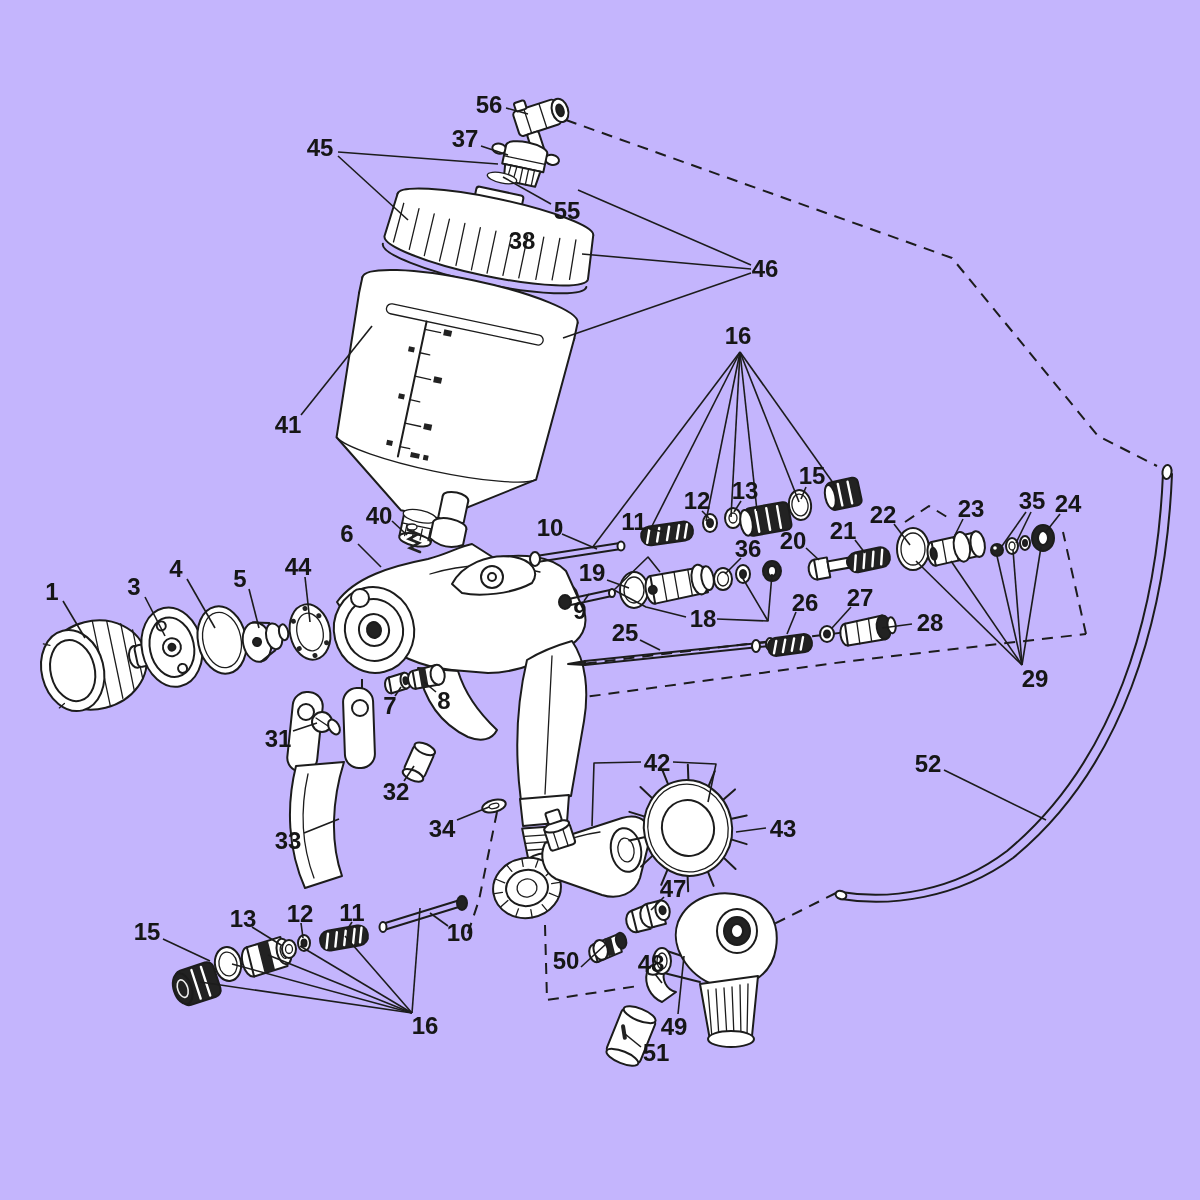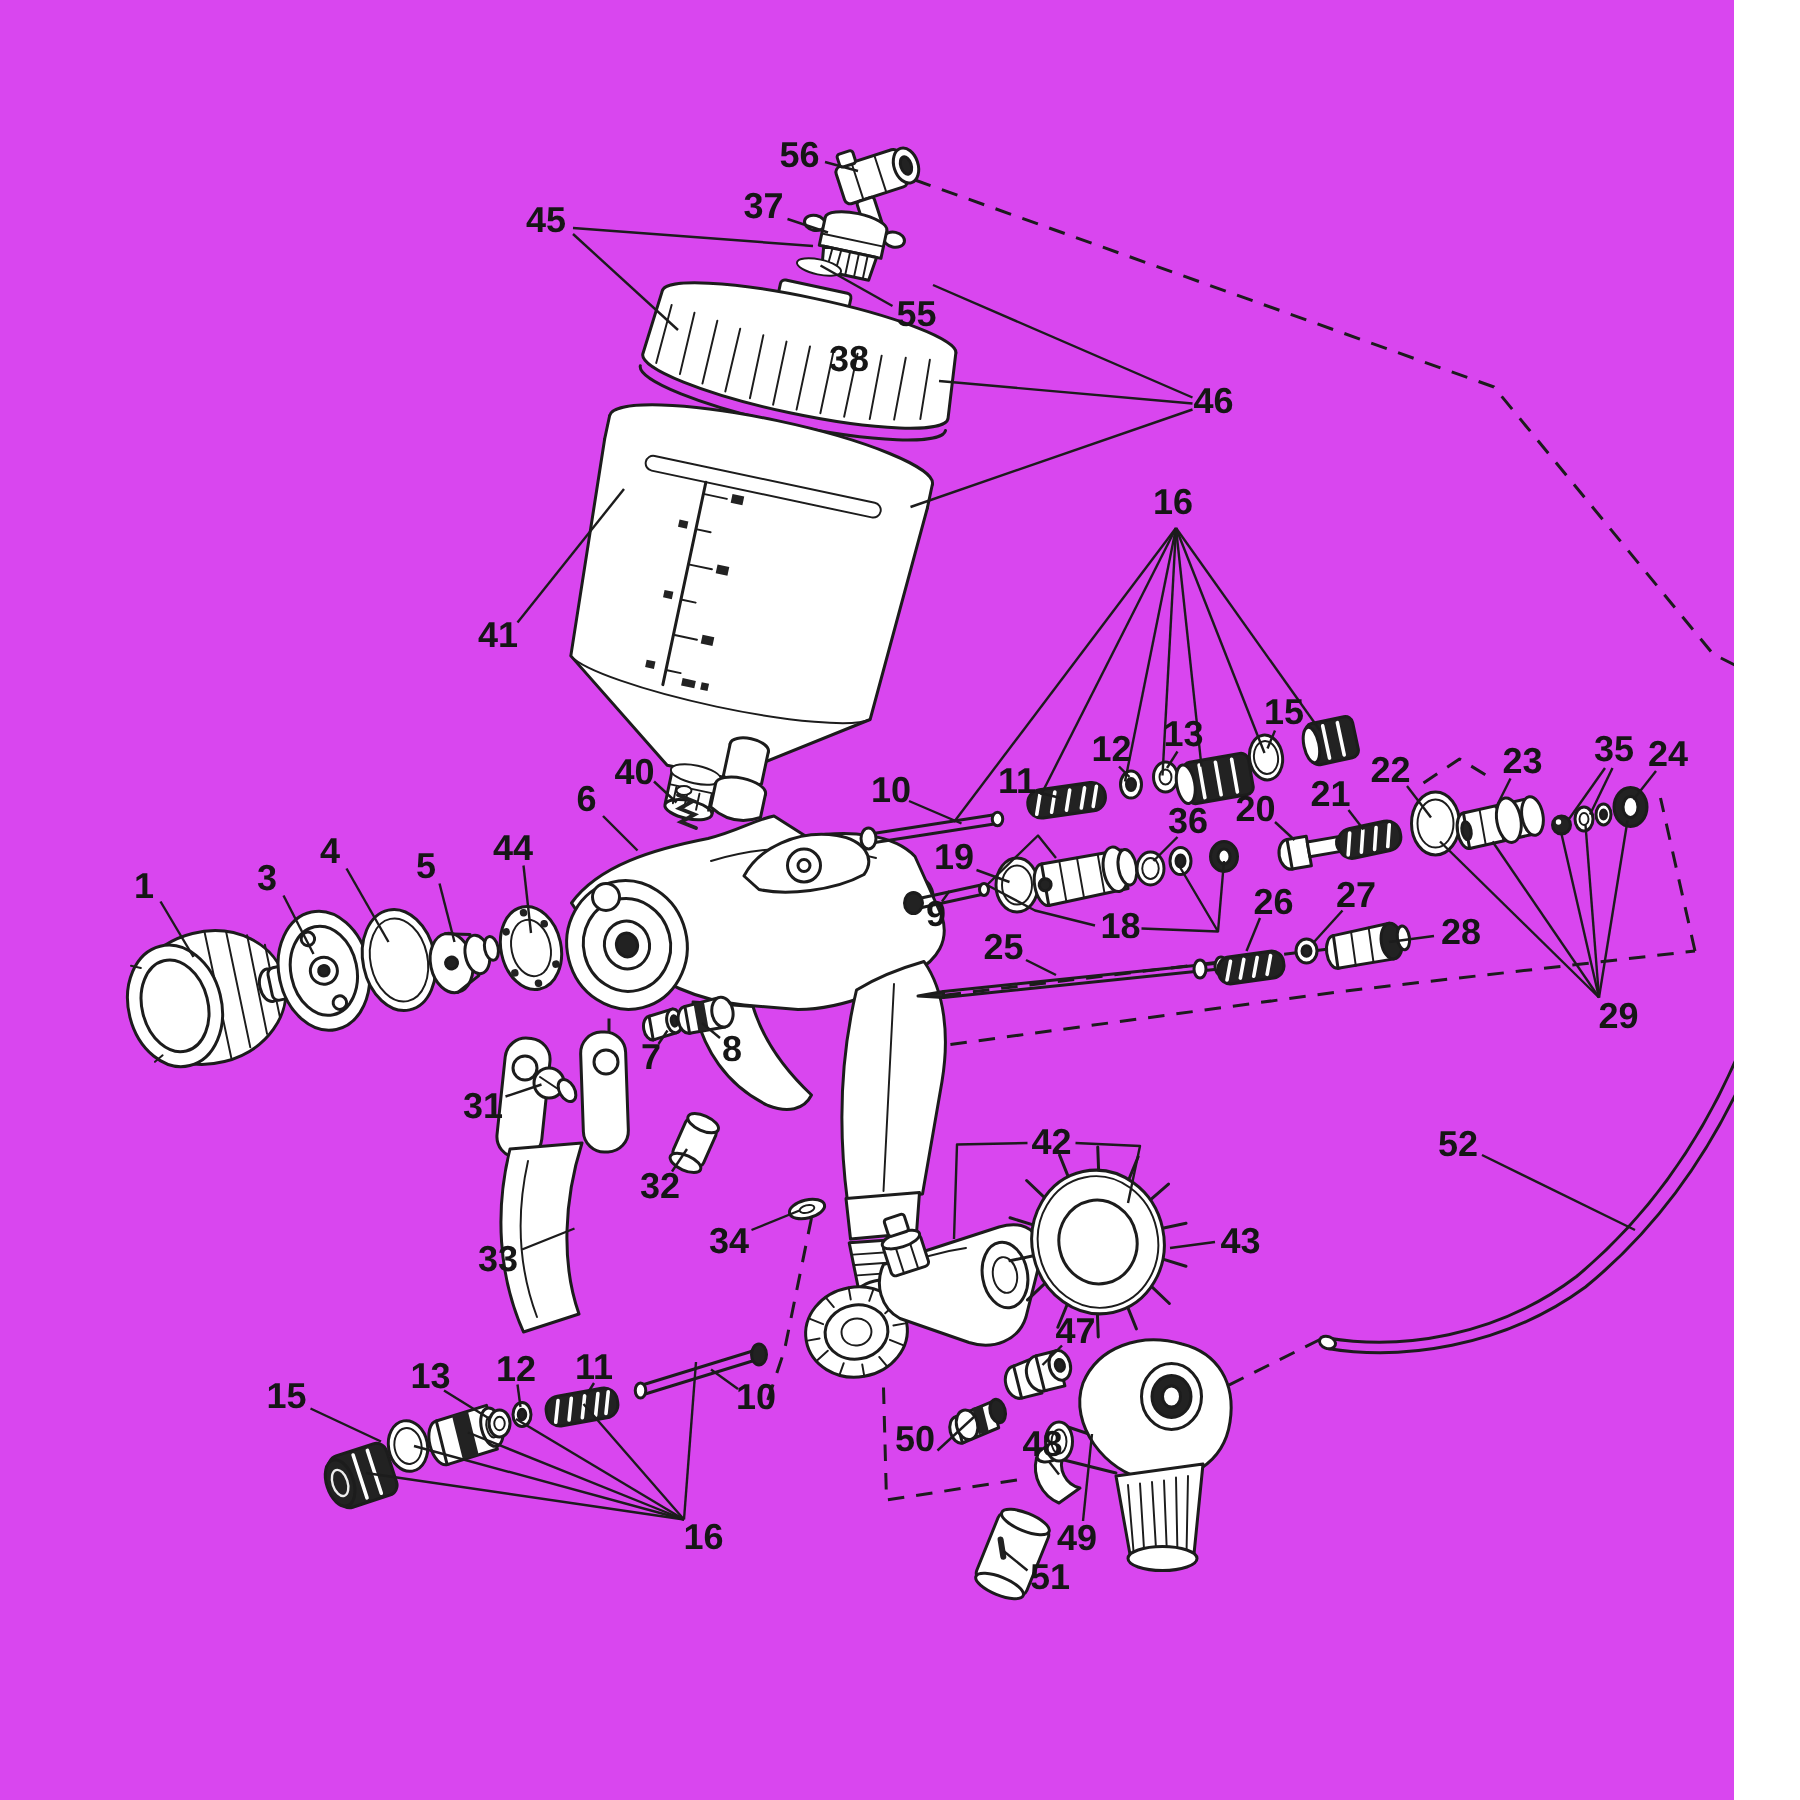--- a/index.html
+++ b/index.html
@@ -1,16 +1,16 @@
 <!DOCTYPE html>
 <html><head>
 <meta charset="utf-8">
 <style>
   html,body{margin:0;padding:0;background:#fff;}
-  #stage{position:relative;width:1112px;height:1200px;background:#d946ef;overflow:hidden;padding-left:44px;}
+  #stage{position:relative;width:1200px;height:1200px;background:#c4b5fd;overflow:hidden;}
   svg{display:block;}
   .ln{stroke:#1c1c1c;stroke-width:2;fill:none;stroke-linecap:round;stroke-linejoin:round;}
   .thin{stroke-width:1.3;}
   .fw{fill:#ffffff;}
   .fd{fill:#222222;}
   .hatch{stroke:#ffffff;stroke-width:2.4;fill:none;stroke-linecap:round;}
   .leader{stroke:#1c1c1c;stroke-width:1.6;fill:none;stroke-linejoin:round;}
   .dash{stroke:#1c1c1c;stroke-width:2;fill:none;stroke-dasharray:11 8;stroke-linejoin:round;}
   text.part{font:bold 24px "Liberation Sans", sans-serif;fill:#161616;text-anchor:middle;dominant-baseline:central;}
 </style>

